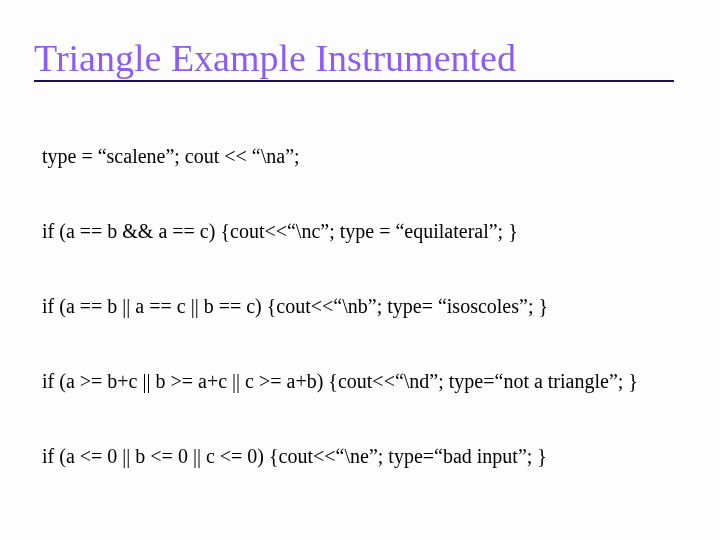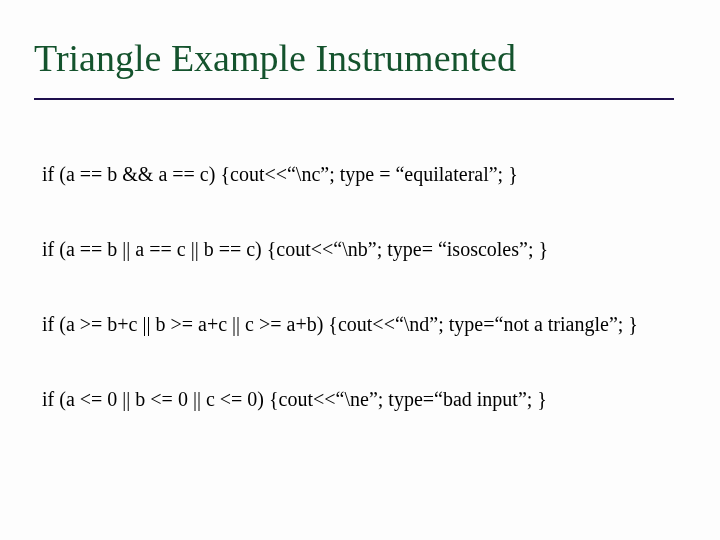--- a/index.html
+++ b/index.html
@@ -1,28 +1,29 @@
 <!DOCTYPE html>
 <html><head>
   <meta charset="utf-8">
   <style>
     * { margin: 0; padding: 0; box-sizing: border-box; }
     html, body { width: 720px; height: 540px; background: #fdfdfd; }
     body { font-family: "Times New Roman", Times, serif; color: #000; }
     .slide { width: 720px; height: 540px; padding: 36px 34px 0 34px; position: relative; }
-    .title { font-size: 38px; font-weight: 400; color: #14532d; margin-bottom: 18px; letter-spacing: 0px; }
+    .title { font-size: 38px; font-weight: 400; color: #8b5cf6; letter-spacing: 0px; }
     .rule  { height: 2px; background: #1e0f4e; width: 640px; margin-bottom: 12px; }
     .code  { font-size: 20px; line-height: 1.25; color: #000; white-space: pre-wrap; padding-left: 8px; width: 640px; }
   </style>
 </head>
 <body>
 
 <div class="slide">
   <div class="title">Triangle Example Instrumented</div>
   <div class="rule"></div>
   <div class="code">
+    <div>type = “scalene”; cout &lt;&lt; “\na”;</div>
     <div>if (a == b &amp;&amp; a == c) {cout&lt;&lt;“\nc”; type = “equilateral”; }</div>
     <div>if (a == b || a == c || b == c) {cout&lt;&lt;“\nb”; type= “isoscoles”; }</div>
     <div>if (a &gt;= b+c || b &gt;= a+c || c &gt;= a+b) {cout&lt;&lt;“\nd”; type=“not a triangle”; }</div>
     <div>if (a &lt;= 0 || b &lt;= 0 || c &lt;= 0) {cout&lt;&lt;“\ne”; type=“bad input”; }</div>
     
   </div>
 </div>
 
 </body></html>

